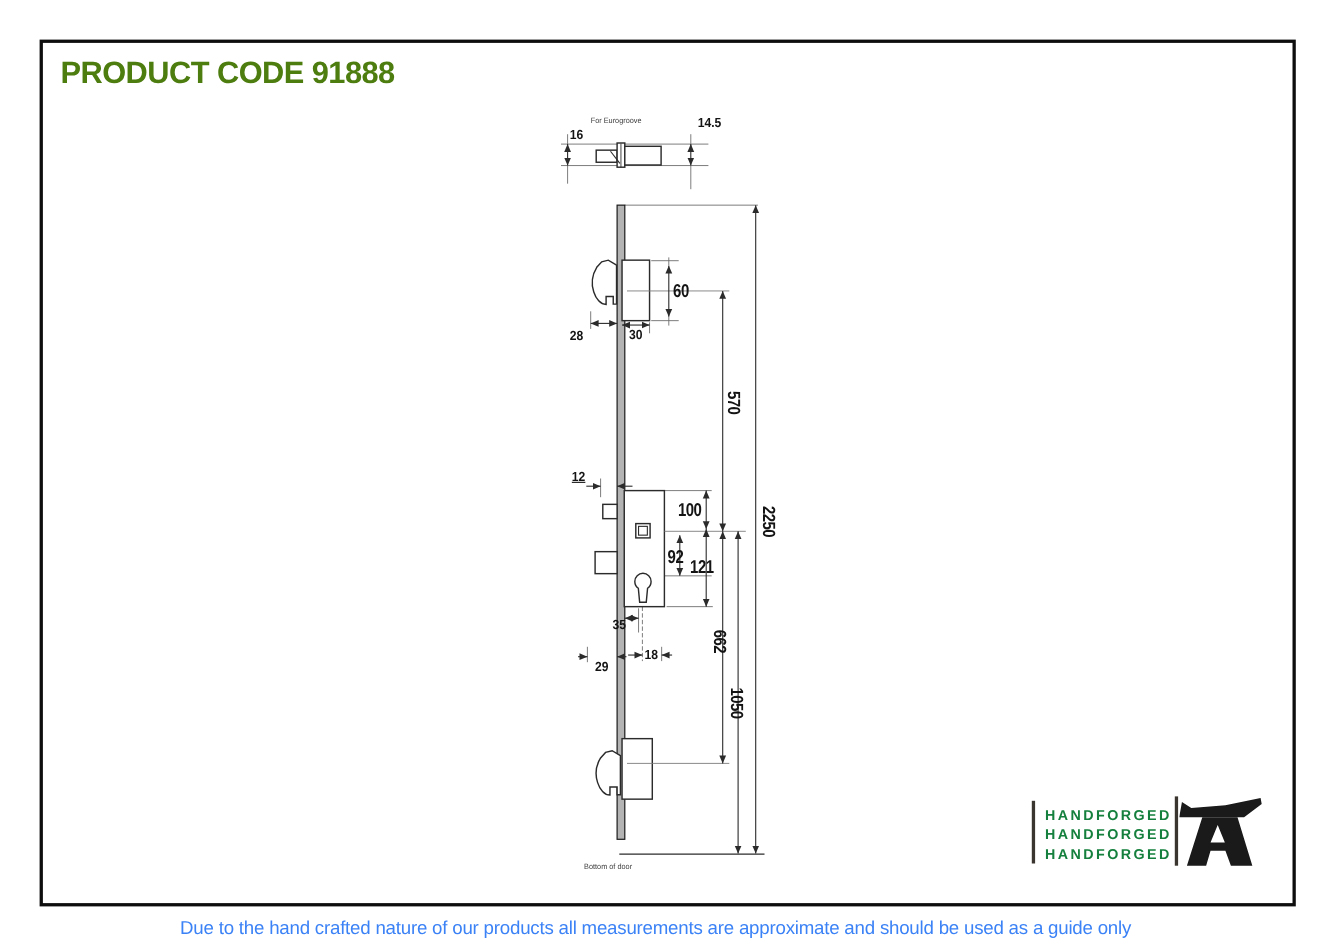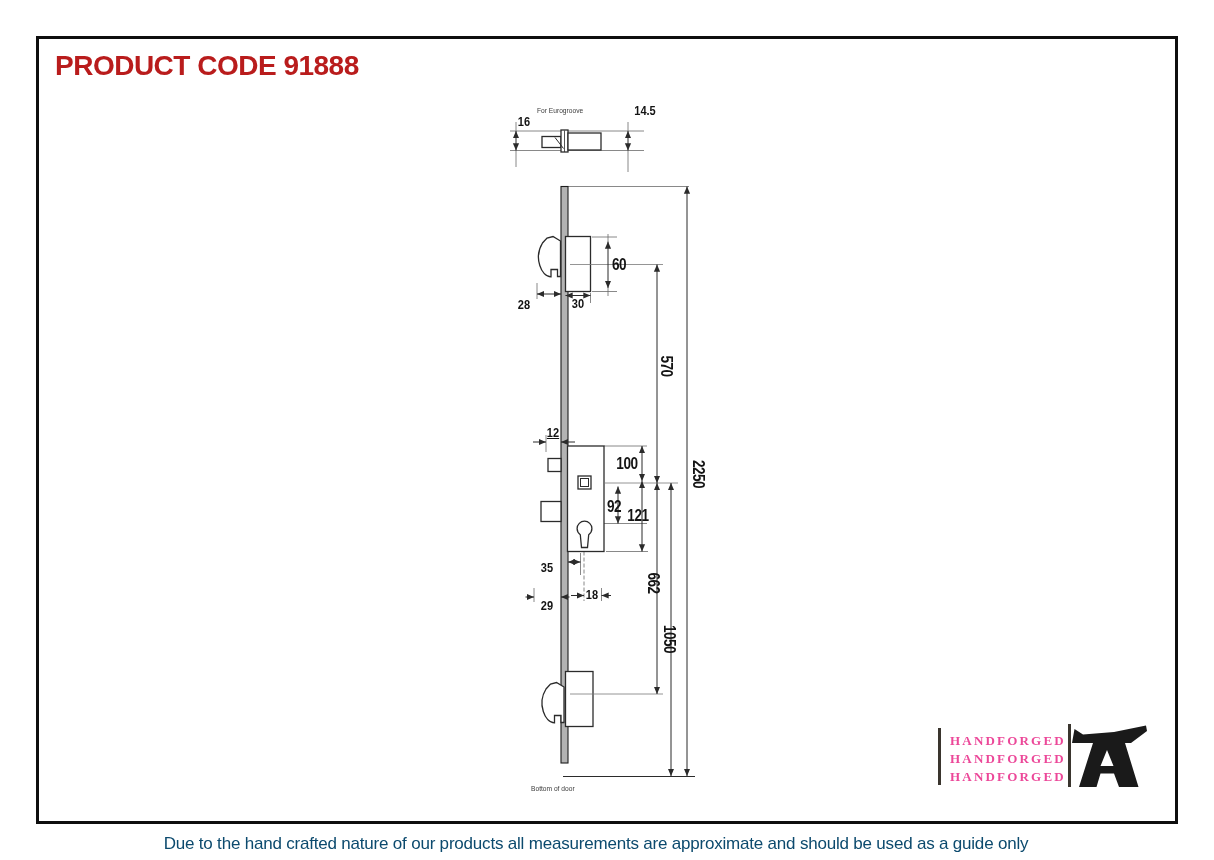--- a/index.html
+++ b/index.html
@@ -1,34 +1,34 @@
 <!DOCTYPE html>
 <html><head>
 <meta charset="utf-8">
 <style>
   html,body{margin:0;padding:0;background:#fff;}
   .sheet{position:relative;width:1214px;height:860px;background:#fff;overflow:hidden;
          font-family:"Liberation Sans",sans-serif;}
   .frame{position:absolute;left:36px;top:36px;width:1136px;height:782px;border:3px solid #0e0e0e;}
-  .title{position:absolute;left:55px;top:50px;font-size:28px;font-weight:700;color:#b91c1c;
+  .title{position:absolute;left:55px;top:50px;font-size:28px;font-weight:700;color:#4d7c0f;
          letter-spacing:-0.5px;}
   .disclaimer{position:absolute;left:0;top:834px;width:1192px;text-align:center;font-size:17px;
-         color:#0c4a6e;letter-spacing:-0.2px;}
+         color:#3b82f6;letter-spacing:-0.2px;}
   svg.drawing{position:absolute;left:0;top:0;}
   .dim{position:absolute;font-weight:700;color:#141414;white-space:nowrap;}
   .dim-sm{font-size:12px;transform:translate(-50%,-50%) scaleX(0.92);}
   .dim-lg{font-size:17px;letter-spacing:-0.6px;transform:translate(-50%,-50%) scaleX(0.8);}
   .dim-rot{font-size:16px;letter-spacing:-0.6px;transform:translate(-50%,-50%) rotate(90deg) scaleX(0.85);}
   .note{position:absolute;font-size:7px;color:#3a3a3a;white-space:nowrap;transform:scaleX(0.95);transform-origin:left top;}
   .logo{position:absolute;left:938px;top:722px;width:230px;height:80px;}
   .logo .bar{position:absolute;width:2.5px;background:#3a352e;}
   .bar-l{left:0;top:6px;height:57px;}
   .bar-r{left:130px;top:2px;height:63px;}
-  .logo-text{position:absolute;left:12px;top:10px;color:#ec4899;
-             font-family:Liberation Serif, serif;font-size:13px;font-weight:700;
+  .logo-text{position:absolute;left:12px;top:10px;color:#15803d;
+             font-family:Liberation Sans, sans-serif;font-size:13px;font-weight:700;
              letter-spacing:2.2px;line-height:18px;}
   .anvil{position:absolute;left:134px;top:0;}
 </style>
 </head>
 <body>
 
 <div class="sheet">
   <div class="frame"></div>
   <div class="title">PRODUCT CODE 91888</div>
 
@@ -126,25 +126,25 @@
   </svg>
 
   <div class="dim dim-sm" style="left:524px;top:110px;margin-top:12px;">16</div>
   <div class="dim dim-sm" style="left:645px;top:111px;">14.5</div>
   <div class="note" style="left:537px;top:107px;">For Eurogroove</div>
 
   <div class="dim dim-sm" style="left:524px;top:305px;">28</div>
   <div class="dim dim-sm" style="left:578px;top:304px;">30</div>
   <div class="dim dim-lg" style="left:619px;top:265px;">60</div>
 
-  <div class="dim dim-sm" style="left:553px;top:433px;text-decoration:underline;">12</div>
+  <div class="dim dim-sm" style="left:526px;top:433px;text-decoration:underline;">12</div>
   <div class="dim dim-lg" style="left:627px;top:464px;">100</div>
   <div class="dim dim-lg" style="left:614px;top:507px;">92</div>
   <div class="dim dim-lg" style="left:638px;top:516px;">121</div>
-  <div class="dim dim-sm" style="left:547px;top:568px;text-align:right;">35</div>
+  <div class="dim dim-sm" style="left:563px;top:568px;text-align:right;">35</div>
   <div class="dim dim-sm" style="left:592px;top:595px;text-align:right;">18</div>
   <div class="dim dim-sm" style="left:547px;top:606px;">29</div>
 
   <div class="dim dim-rot" style="left:666px;top:366px;">570</div>
   <div class="dim dim-rot" style="left:698px;top:474px;">2250</div>
   <div class="dim dim-rot" style="left:653px;top:583px;">662</div>
   <div class="dim dim-rot" style="left:669px;top:639px;">1050</div>
 
   <div class="note" style="left:531px;top:785px;">Bottom of door</div>
 

